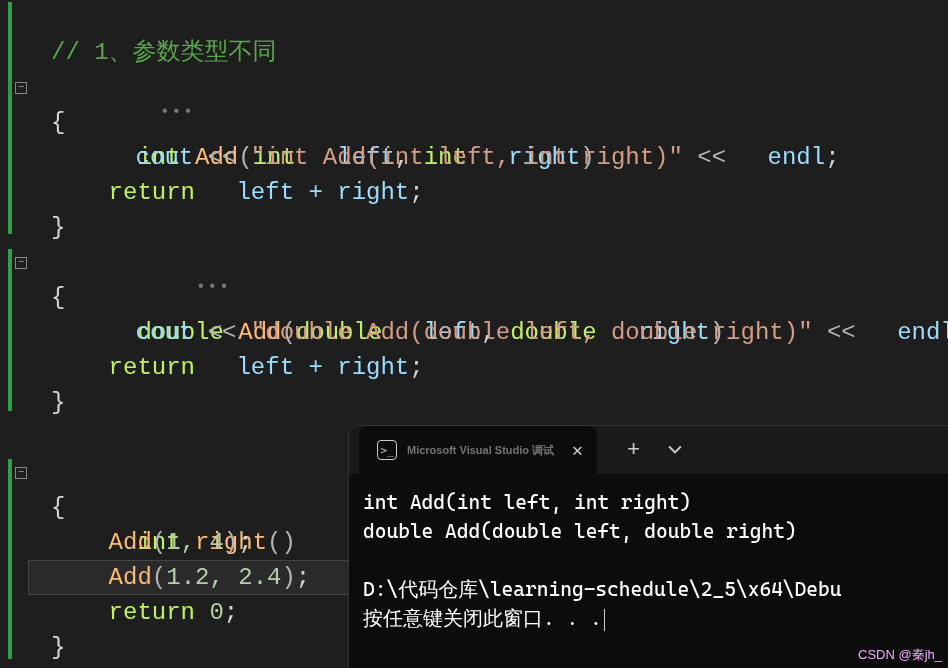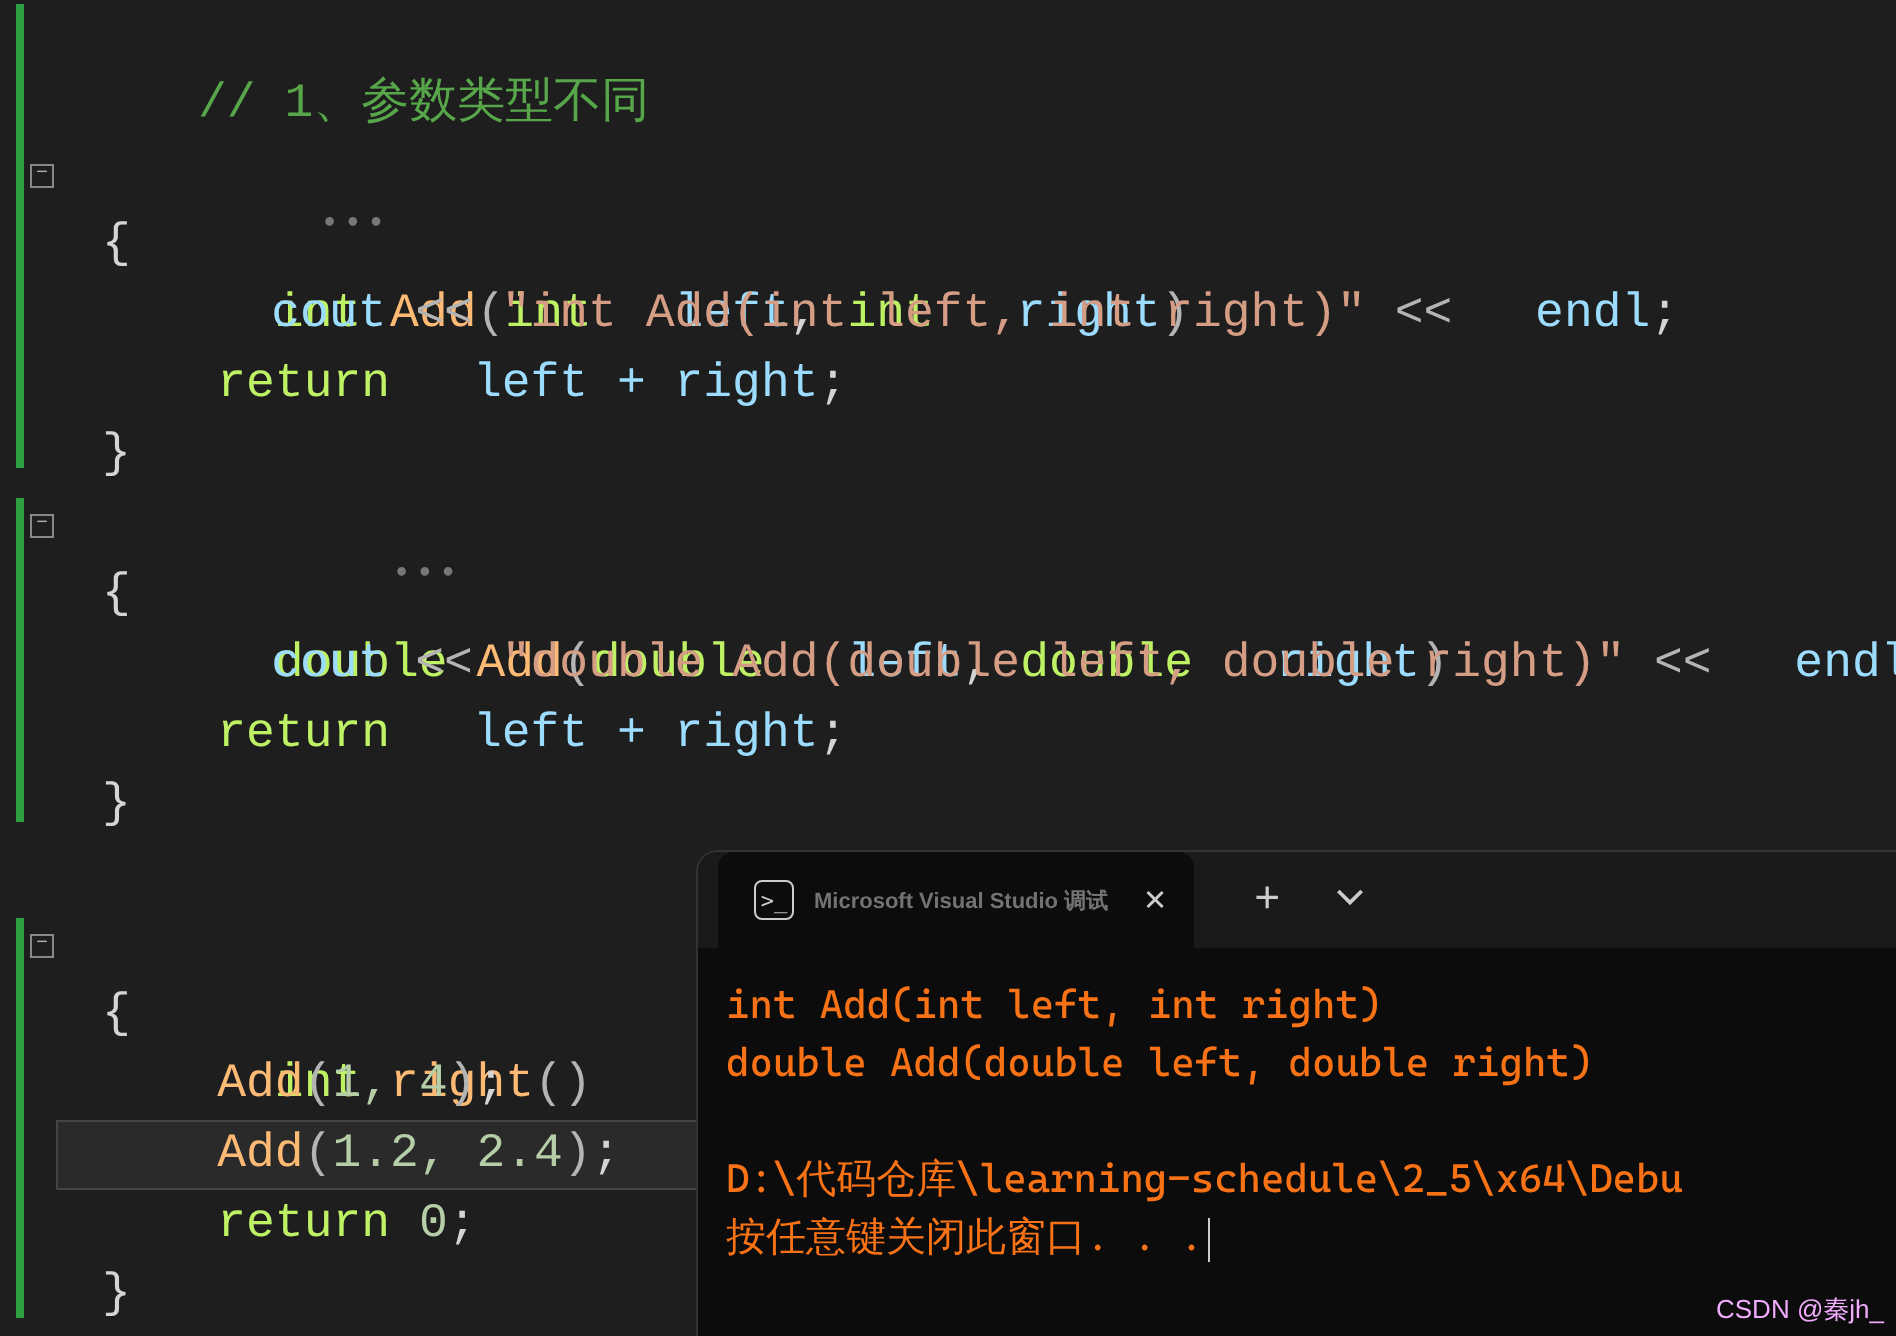--- a/index.html
+++ b/index.html
@@ -37,21 +37,21 @@
     border:1px solid #888;
     background:#1e1e1e;
     font-size:10px;
     line-height:10px;
     text-align:center;
     color:#aaa;
     top:12px;
   }
   .line { white-space:pre; position:relative; padding-left:23px; height:35px; }
   .line.highlight { background:#2a2a2a; box-shadow:0 0 0 1px #444 inset;}
-  .c-comment { color:#57a64a;margin-left:48px; }
+  .c-comment { color:#57a64a; }
   .c-kw { color:#bef264; }
   .c-fn { color:#fdba74; }
   .c-paren { color:#b4b4b4; }
   .c-op { color:#b4b4b4; }
   .c-var { color:#9cdcfe;margin-left:27px; }
   .c-str { color:#d69d85; }
   .c-num { color:#b5cea8; }
   .c-punc { color:#d4d4d4; }
   .c-brace { color:#d4d4d4; }
   .dots { position:absolute; left:132px; top:25px; color:#777; font-size:16px; letter-spacing:2px;}
@@ -96,21 +96,21 @@
   .term-tab-title { color:#737373; font-family:"Segoe UI",sans-serif; font-size:11px; font-weight:600; max-width:210px; overflow:hidden; white-space:nowrap;}
   .term-close { color:#ccc; font-size:18px; margin-left:8px;}
   .term-actions { display:flex; gap:28px; margin-left:30px; color:#ccc; align-items:center;}
   .term-plus { font-size:22px; }
   .term-chev { }
   .term-body {
     padding:14px 14px;
     font-family:"Cascadia Mono","Consolas",monospace;
     font-size:20px;
     line-height:29px;
-    color:#f97316;
+    color:#ffffff;
     white-space:pre;
   }
   .cursor { display:inline-block; width:1px; height:22px; background:#ccc; vertical-align:middle; margin-left:2px;}
   .watermark {
     position:absolute;
     right:6px;
     bottom:4px;
     color:#f0abfc;
     font-family:"Microsoft YaHei",sans-serif;
     font-size:13px;

